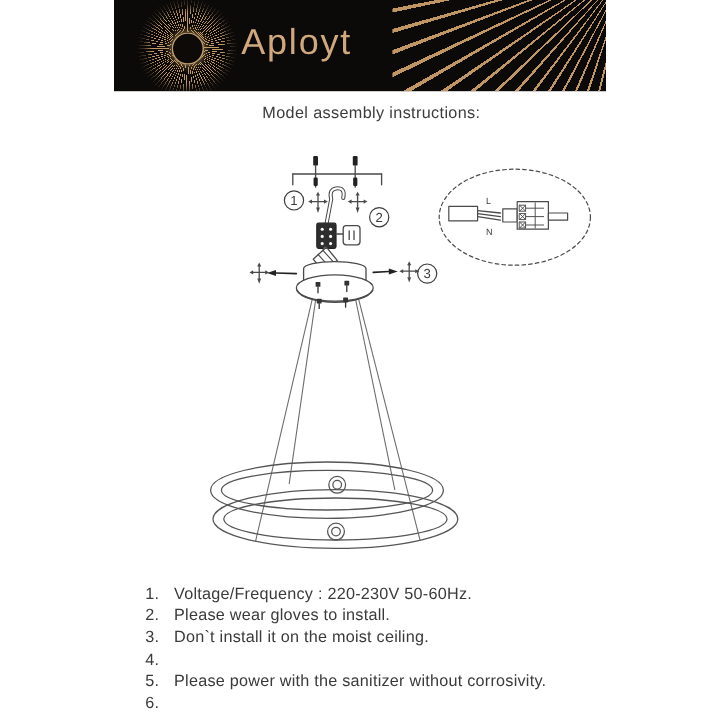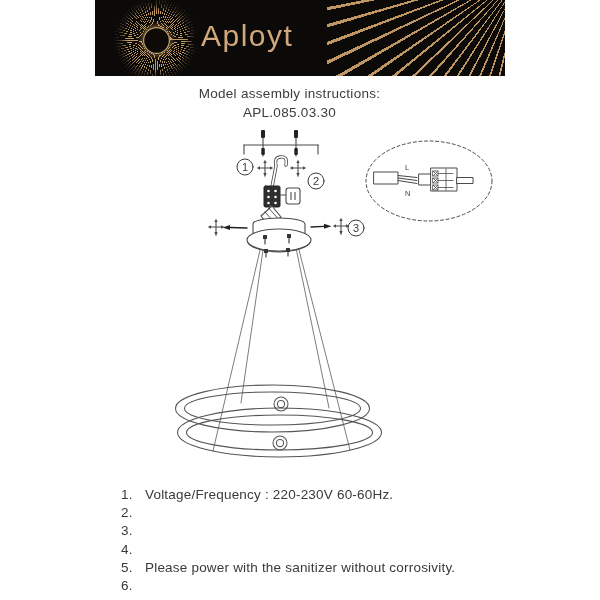--- a/index.html
+++ b/index.html
@@ -17,21 +17,21 @@
   .burst-core { position:absolute; left:50%; top:50%; width:27px; height:27px; margin:-13.5px 0 0 -13.5px;
     border-radius:50%; background:#0d0a08;
     box-shadow:0 0 6px 1px rgba(214,172,112,.6), inset 0 0 0 1.2px rgba(224,184,124,.85); }
   .logo { position:absolute; left:106px; top:50%; transform:translateY(-55%);
     font-size:30px; color:#cfa87c; letter-spacing:1.5px; }
   .corner-rays { position:absolute; right:0; top:0; width:178px; height:76px;
     background:repeating-conic-gradient(from 120deg at 112% -42%, rgba(201,158,104,.95) 0deg 0.9deg, transparent 0.9deg 4.6deg); }
 
   
   .titleblock { position:absolute; left:0; top:84px; width:579px; text-align:center;
-    color:#3c3c3c; font-size:13.5px; line-height:19px; letter-spacing:.3px; }
+    color:#3c3c3c; font-size:13.5px; line-height:19px; letter-spacing:.3px;padding-left:20px; }
 
   
   .diagram { position:absolute; left:0; top:125px; }
 
   
   .instructions { position:absolute; left:121px; top:486px; color:#3a3a3a;
     font-size:13.5px; letter-spacing:.2px; }
   .ins-row { display:flex; line-height:18.2px; }
   .ins-num { width:15px; margin-right:9px; }
 </style>
@@ -44,21 +44,20 @@
     <div class="burst">
       <div class="burst-rays"></div>
       <div class="burst-core"></div>
     </div>
     <div class="logo">Aployt</div>
     <div class="corner-rays"></div>
   </div>
 
   <div class="titleblock">
     <div>Model assembly instructions:</div>
-    <div>APL.085.03.30</div>
   </div>
 
   <svg class="diagram" width="600" height="360" viewBox="0 125 600 360" fill="none" stroke-linecap="round" stroke-linejoin="round">
     <defs>
       <g id="screwicon" stroke="#4a4a4a" stroke-width="1.1" fill="#4a4a4a">
         <path d="M0,-5 V5" fill="none"></path>
         <path d="M-1.7,-5 L0,-8.3 L1.7,-5 Z" stroke="none"></path>
         <path d="M-1.6,5 L0,9.5 L1.6,5 Z" stroke="none"></path>
         <path d="M-5,0 H5" fill="none"></path>
         <path d="M-5,-1.7 L-8.2,0 L-5,1.7 Z" stroke="none"></path>
@@ -188,27 +187,29 @@
           <path d="M433,185 l5,5 M438,185 l-5,5"></path>
         <path d="M438,173.5 H453 M438,180.5 H453 M438,187.5 H453"></path>
       </g>
       <rect x="457" y="177.5" width="16" height="6" fill="#fff"></rect>
     </g>
   </svg>
 
   <div class="instructions">
     <div class="ins-row">
       <span class="ins-num">1.</span>
-      <span class="ins-text">Voltage/Frequency : 220-230V 60-60Hz.</span>
+      <span class="ins-text">Voltage/Frequency : 220-230V 50-60Hz.</span>
     </div>
     <div class="ins-row">
       <span class="ins-num">2.</span>
+      <span class="ins-text">Please wear gloves to install.</span>
     </div>
     <div class="ins-row">
       <span class="ins-num">3.</span>
+      <span class="ins-text">Don`t install it on the moist ceiling.</span>
     </div>
     <div class="ins-row">
       <span class="ins-num">4.</span>
     </div>
     <div class="ins-row">
       <span class="ins-num">5.</span>
       <span class="ins-text">Please power with the sanitizer without corrosivity.</span>
     </div>
     <div class="ins-row">
       <span class="ins-num">6.</span>

